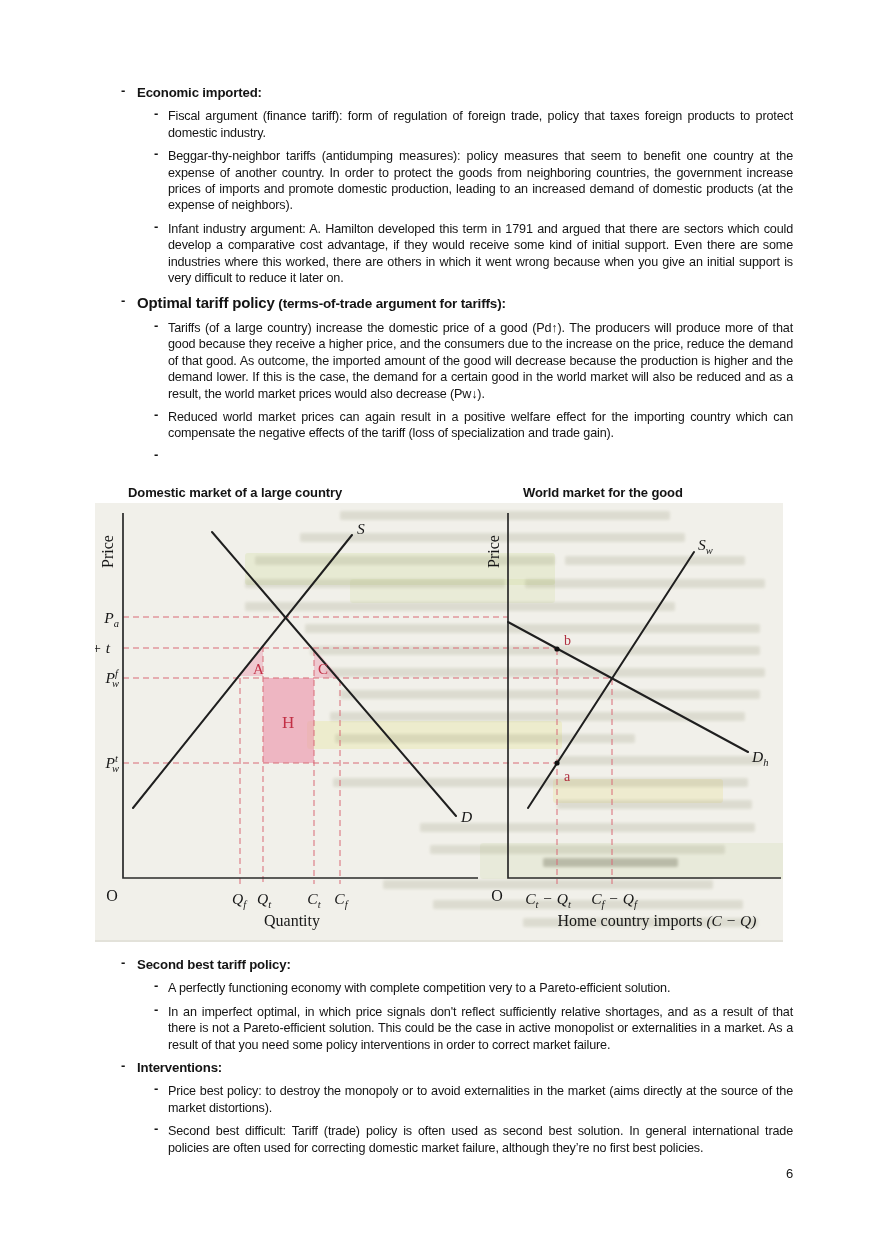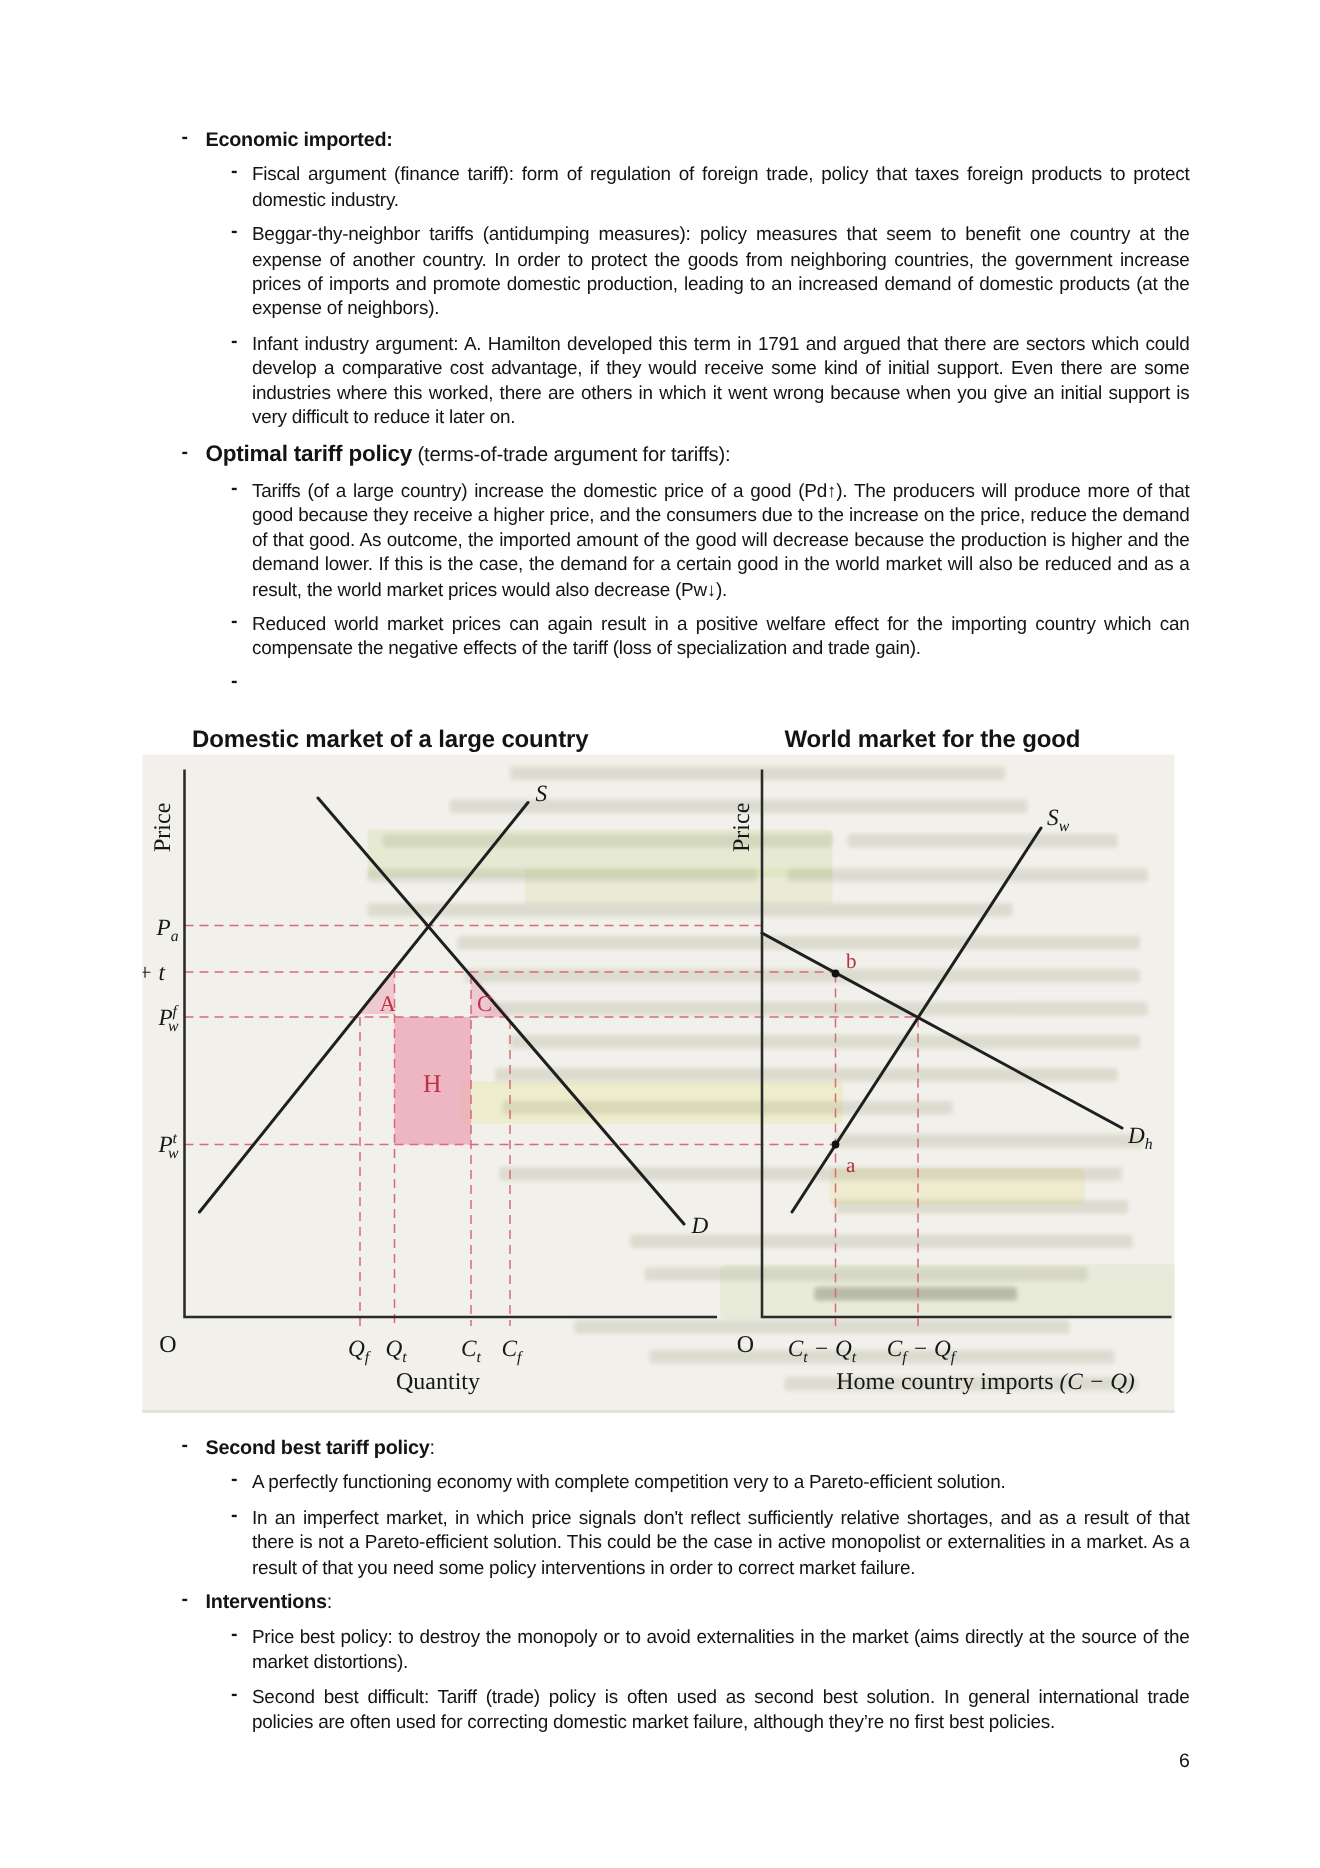--- a/index.html
+++ b/index.html
@@ -2,27 +2,27 @@
 <html><head>
 <meta charset="utf-8">
 <style>
   html,body{margin:0;padding:0;background:#ffffff;}
   .page{position:relative;width:880px;height:1245px;background:#fff;
         font-family:"Liberation Sans",sans-serif;color:#141414;overflow:hidden;}
   .col{position:absolute;left:137px;width:656px;font-size:12.6px;line-height:16.4px;
        letter-spacing:-0.15px;text-align:justify;}
   .sec{margin:0 0 7px 0;position:relative;font-weight:bold;font-size:13.2px;text-align:left;}
   .sec.big{font-size:15px;}
-  .sec .normal{font-weight:normal;}
+  .sec .normal{font-weight:bold;}
   .sec.big .normal{font-size:13.5px;}
   .item{position:relative;margin:0 0 7px 31px;}
   .dash{position:absolute;left:-14px;top:-2px;font-weight:bold;font-size:13px;letter-spacing:0;}
   .sec .dash{left:-16px;}
   .item b{font-weight:normal;}
-  .caption{position:absolute;font-weight:bold;font-size:16px;letter-spacing:-0.1px;}
+  .caption{position:absolute;font-weight:bold;font-size:13px;letter-spacing:-0.1px;}
   .figure{position:absolute;left:95px;top:503px;width:688px;height:437px;
           background:#f1f0ea;border-bottom:2px solid #e3e2da;}
   .figure svg{position:relative;z-index:2;display:block;}
   #bleed-layer{position:absolute;left:0;top:0;width:100%;height:100%;z-index:1;overflow:hidden;}
   .bleedrow{position:absolute;border-radius:2px;filter:blur(1.4px);}
   .tint{position:absolute;border-radius:3px;}
   .pagenum{position:absolute;font-size:13px;}
   
   .mt{font-family:"Liberation Serif",serif;font-size:16px;fill:#171717;}
   .mi{font-family:"Liberation Serif",serif;font-style:italic;font-size:15.5px;fill:#171717;}
@@ -169,21 +169,21 @@
 
   <div class="col" style="top:957px;">
 
     <div class="sec">
       <span class="dash">-</span><b>Second best tariff policy</b><span class="normal">:</span>
     </div>
     <div class="item">
       <span class="dash">-</span><span>A </span><b>perfectly functioning economy</b><span> with complete competition very to a Pareto-efficient solution.</span>
     </div>
     <div class="item">
-      <span class="dash">-</span><span>In an </span><b>imperfect market</b><span>, in which price signals don't reflect sufficiently relative shortages, and as a result of that there is not a Pareto-efficient solution. This could be the case in active monopolist or externalities in a market. As a result of that you need some policy interventions in order to correct market failure.</span>
+      <span class="dash">-</span><span>In an </span><b>imperfect optimal</b><span>, in which price signals don't reflect sufficiently relative shortages, and as a result of that there is not a Pareto-efficient solution. This could be the case in active monopolist or externalities in a market. As a result of that you need some policy interventions in order to correct market failure.</span>
     </div>
 
     <div class="sec">
       <span class="dash">-</span><b>Interventions</b><span class="normal">:</span>
     </div>
     <div class="item">
       <span class="dash">-</span><b>Price best policy:</b><span> to destroy the monopoly or to avoid externalities in the market (aims directly at the source of the market distortions).</span>
     </div>
     <div class="item">
       <span class="dash">-</span><b>Second best difficult:</b><span> Tariff (trade) policy is often used as second best solution. In general international trade policies are often used for correcting domestic market failure, although they’re no first best policies.</span>

